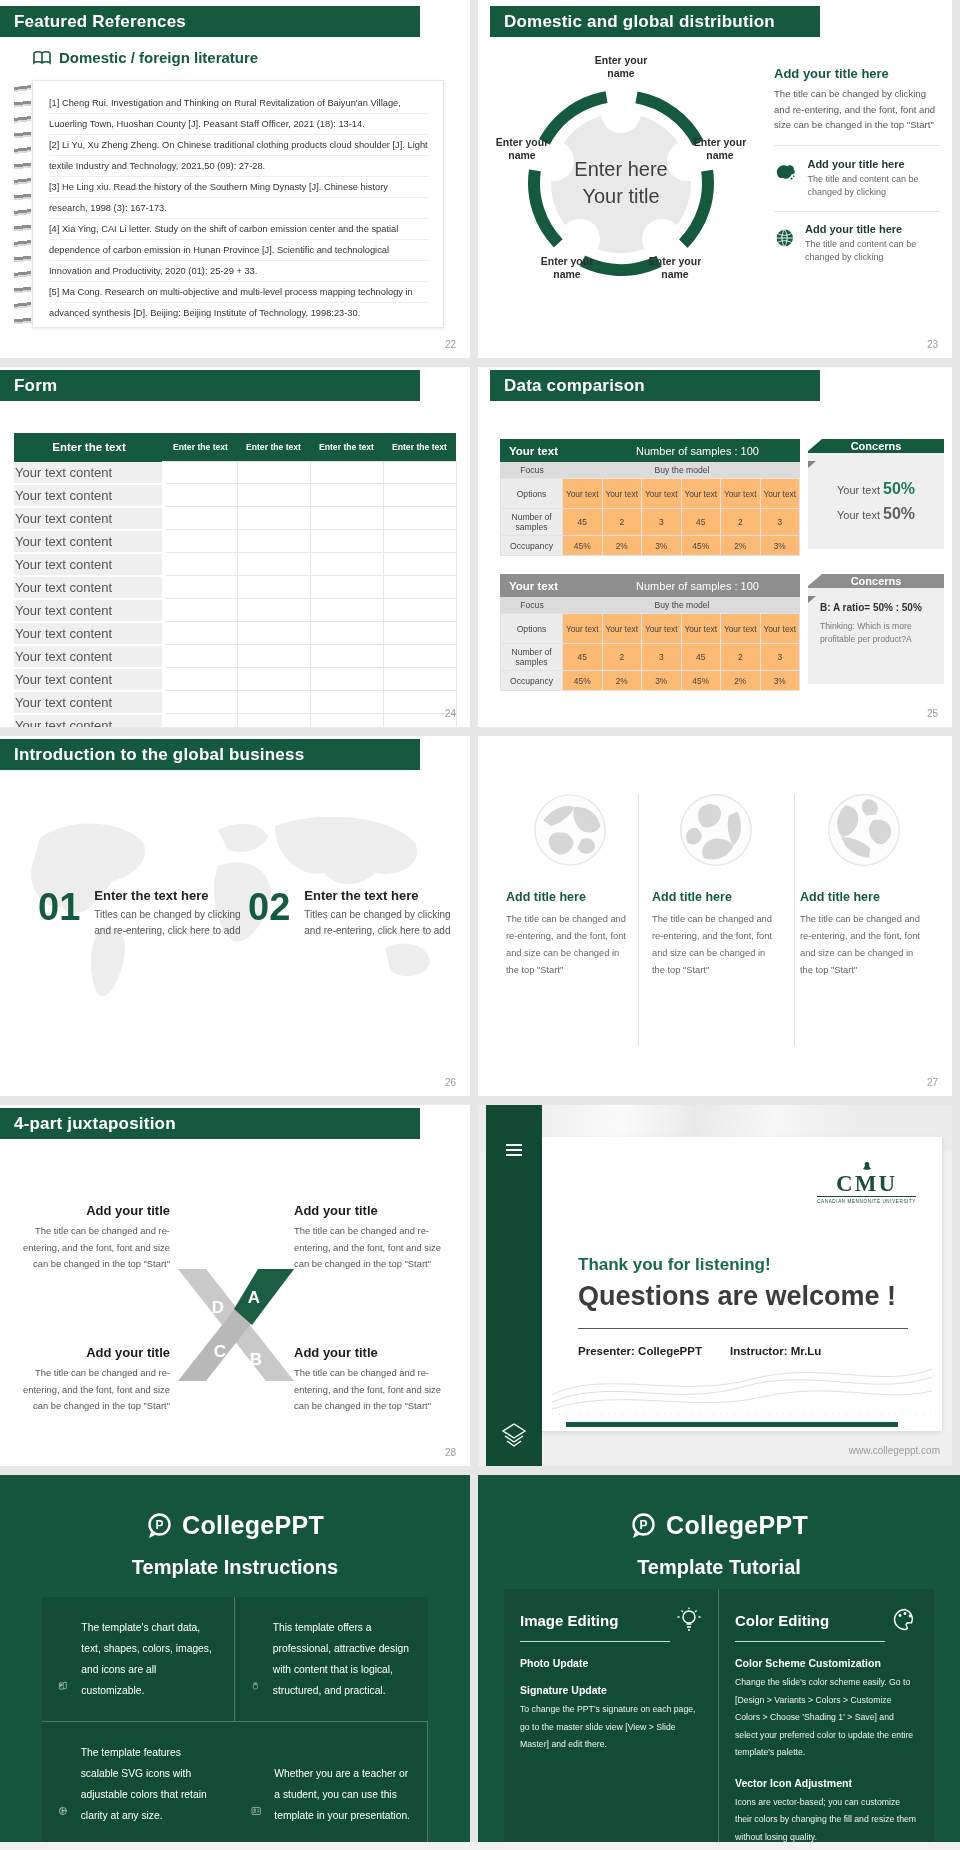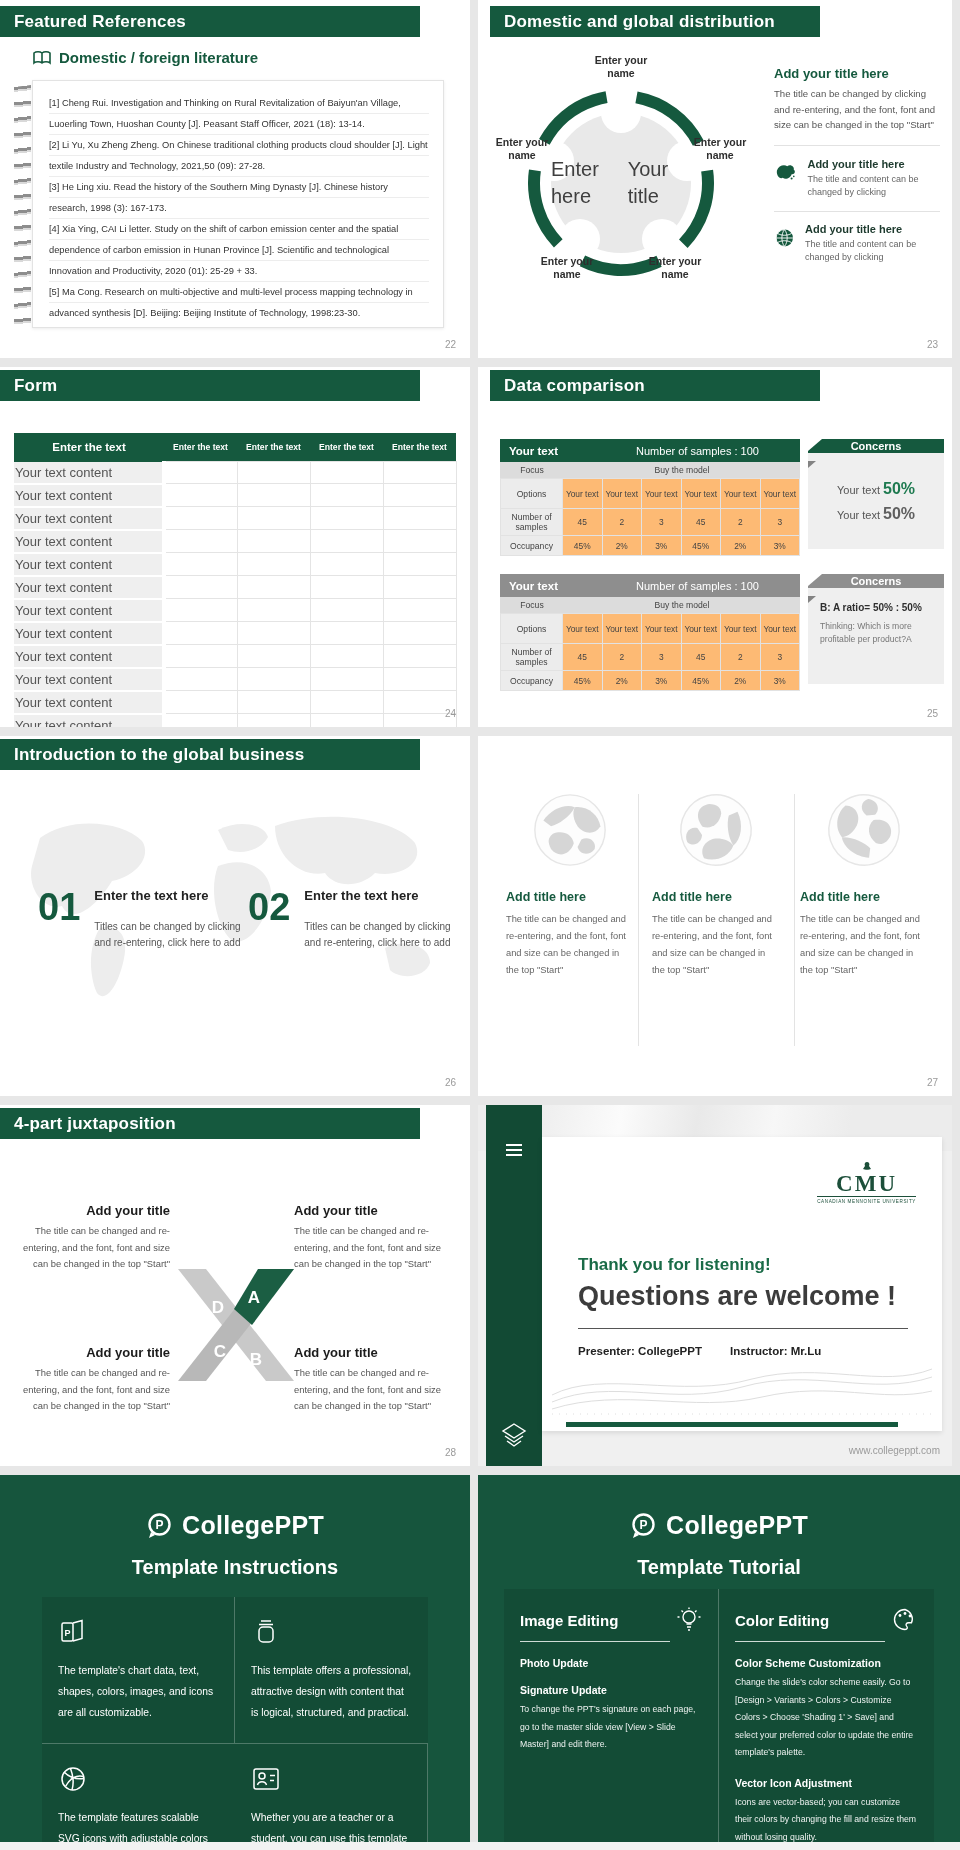--- a/index.html
+++ b/index.html
@@ -22,21 +22,21 @@
   .ref-lines{font-size:9.3px;color:#333;line-height:21px;height:224px;
     background:repeating-linear-gradient(to bottom,transparent 0 20px,#ededed 20px 21px);}
   .ref-lines p{margin:0;}
   .coils{left:14px;top:86px;width:17px;height:238px;
     background:repeating-linear-gradient(to bottom,#8d8d8d 0 3px,#d9d9d9 3px 5px,transparent 5px 15.5px);
     transform:skewY(-6deg);}
   
   .gear-circle{background:#e9e9e9;border-radius:50%;}
   .notch{background:#fff;border-radius:50%;width:40px;height:40px;}
   .spoke{width:62px;text-align:center;font-weight:700;font-size:10.5px;line-height:12.5px;color:#2e2e2e;}
-  .gear-center{display:flex;flex-direction:row;align-items:center;justify-content:center;
+  .gear-center{display:flex;flex-direction:column;align-items:center;justify-content:center;
     color:#3f3f3f;font-size:20px;line-height:27px;}
   .d-head{color:var(--g);font-weight:700;font-size:13px;}
   .d-body{font-size:9.6px;color:#555;line-height:15.5px;margin-top:5px;}
   .d-item{display:flex;gap:10px;align-items:flex-start;}
   .d-item .t{font-weight:700;font-size:11px;color:#1d3a2e;}
   .d-item .b{font-size:9px;color:#666;line-height:13.5px;margin-top:3px;}
   .d-rule{border-top:1px solid #e2e2e2;}
   
   table.form{border-collapse:collapse;table-layout:fixed;width:442px;}
   table.form th{background:var(--g);color:#fff;height:26px;}
@@ -58,21 +58,21 @@
   .concern{position:absolute;width:136px;}
   .cHead{position:relative;height:14px;color:#fff;font-weight:700;font-size:11px;
     display:flex;align-items:center;justify-content:center;
     clip-path:polygon(14px 0,100% 0,100% 100%,0 100%,0 12px);}
   .cFold{position:absolute;left:0;top:22px;width:0;height:0;border-top:7px solid rgba(0,0,0,.45);border-right:8px solid transparent;}
   .cBody{background:#efefef;box-sizing:border-box;}
   .pct{font-size:16px;font-weight:700;}
   
   .num-big{font-size:38px;font-weight:700;color:var(--g);line-height:38px;}
   .i-head{font-weight:700;font-size:13px;color:#222;}
-  .i-body{font-size:10px;color:#555;line-height:16px;margin-top:16px;}
+  .i-body{font-size:10px;color:#555;line-height:16px;margin-top:4px;}
   
   .g-col{position:absolute;width:128px;text-align:left;}
   .g-head{color:var(--g);font-weight:700;font-size:12.5px;}
   .g-body{font-size:9.3px;color:#666;line-height:17px;margin-top:7px;}
   .vdiv{position:absolute;width:1px;background:#e3e3e3;}
   
   .j-head{font-weight:700;font-size:13px;color:#1c1c1c;}
   .j-body{font-size:9.4px;color:#555;line-height:16.5px;margin-top:5px;}
   
   .thanks{background:#f0f0f0;}
@@ -88,21 +88,21 @@
   .ty2{color:#3c3c3c;font-weight:700;font-size:27px;margin-top:6px;}
   .ty-rule{width:330px;border-top:1px solid #555;margin-top:16px;}
   .pres{font-size:11.5px;font-weight:700;color:#222;display:flex;gap:28px;margin-top:16px;}
   .site{position:absolute;right:12px;bottom:10px;font-size:10px;color:#9a9a9a;}
   
   .panel{position:absolute;background:var(--panel);color:#fff;}
   .brand-row{display:flex;align-items:center;justify-content:center;gap:9px;margin-top:36px;}
   .brand-txt{font-size:25px;font-weight:700;letter-spacing:.3px;}
   .panel-head{text-align:center;font-size:20px;font-weight:700;margin-top:16px;}
   .feat-grid{position:absolute;left:42px;top:122px;width:386px;background:rgba(0,0,0,.10);}
-  .feat{display:flex;gap:13px;box-sizing:border-box;width:193px;padding:20px 16px;align-items:flex-start;flex-direction:column;}
+  .feat{display:flex;gap:13px;box-sizing:border-box;width:193px;padding:20px 16px;align-items:flex-end;}
   .feat .tx{font-size:10.3px;line-height:21px;}
   .bd-r{border-right:1px solid rgba(255,255,255,.25);}
   .bd-b{border-bottom:1px solid rgba(255,255,255,.25);}
   .tut-grid{position:absolute;left:26px;top:114px;width:430px;background:rgba(0,0,0,.10);display:flex;}
   .tut-col{width:215px;box-sizing:border-box;padding:18px 16px 20px 16px;}
   .tut-hrow{display:flex;align-items:center;justify-content:space-between;}
   .tut-h{font-size:15px;font-weight:700;}
   .tut-ul{border-bottom:1px solid rgba(255,255,255,.8);width:150px;margin-top:8px;}
   .tut-t{font-size:10.5px;font-weight:700;margin-top:15px;}
   .tut-b{font-size:8.7px;line-height:17.5px;color:rgba(255,255,255,.93);margin-top:5px;}

